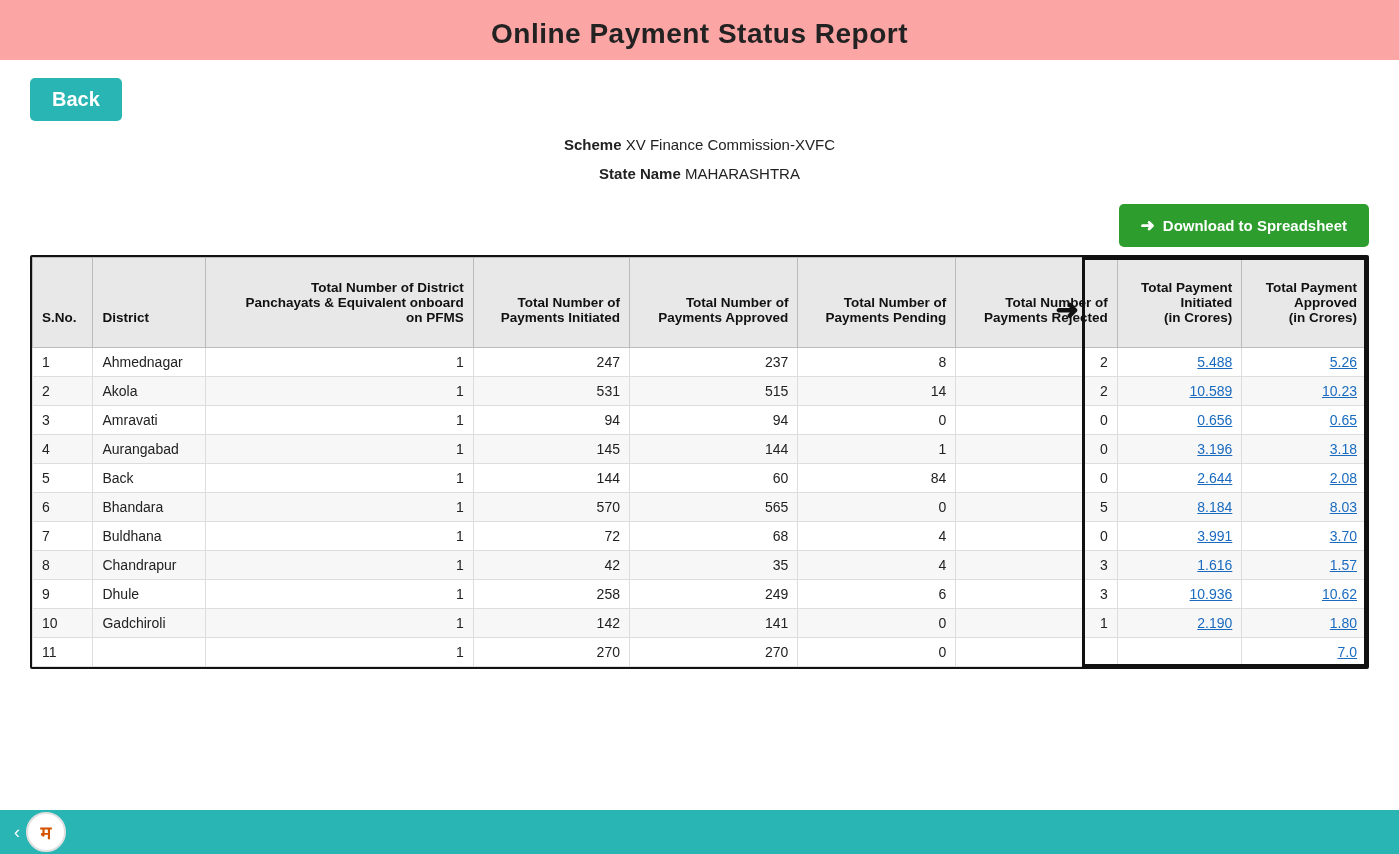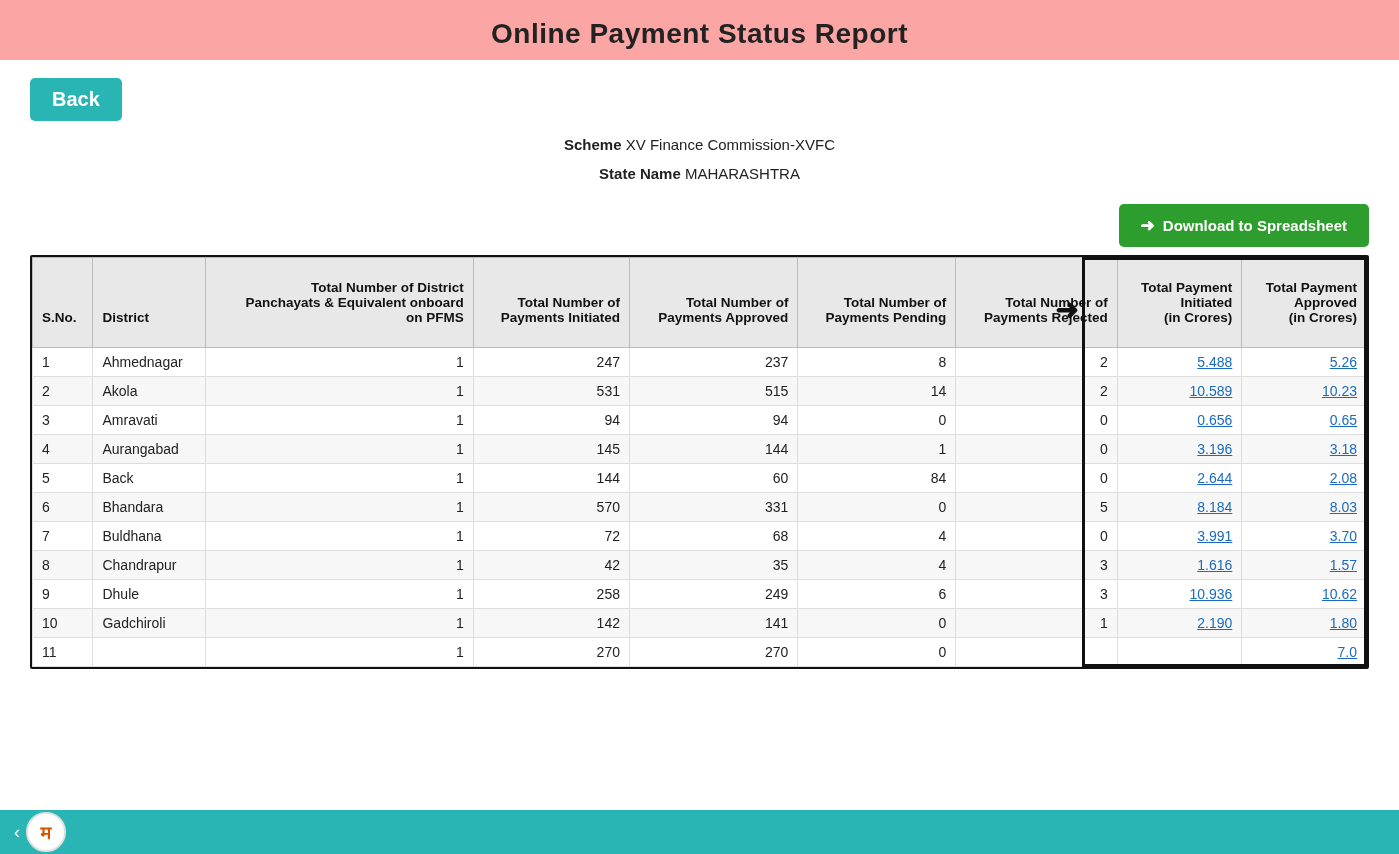--- a/index.html
+++ b/index.html
@@ -269,21 +269,21 @@
               <td class="num">84</td>
               <td class="num">0</td>
               <td class="link">2.644</td>
               <td class="link">2.08</td>
             </tr>
             <tr style="background: rgb(247, 247, 247);">
               <td>6</td>
               <td>Bhandara</td>
               <td class="num">1</td>
               <td class="num">570</td>
-              <td class="num">331</td>
+              <td class="num">565</td>
               <td class="num">0</td>
               <td class="num">5</td>
               <td class="link">8.184</td>
               <td class="link">8.03</td>
             </tr>
             <tr style="background: rgb(255, 255, 255);">
               <td>7</td>
               <td>Buldhana</td>
               <td class="num">1</td>
               <td class="num">72</td>

